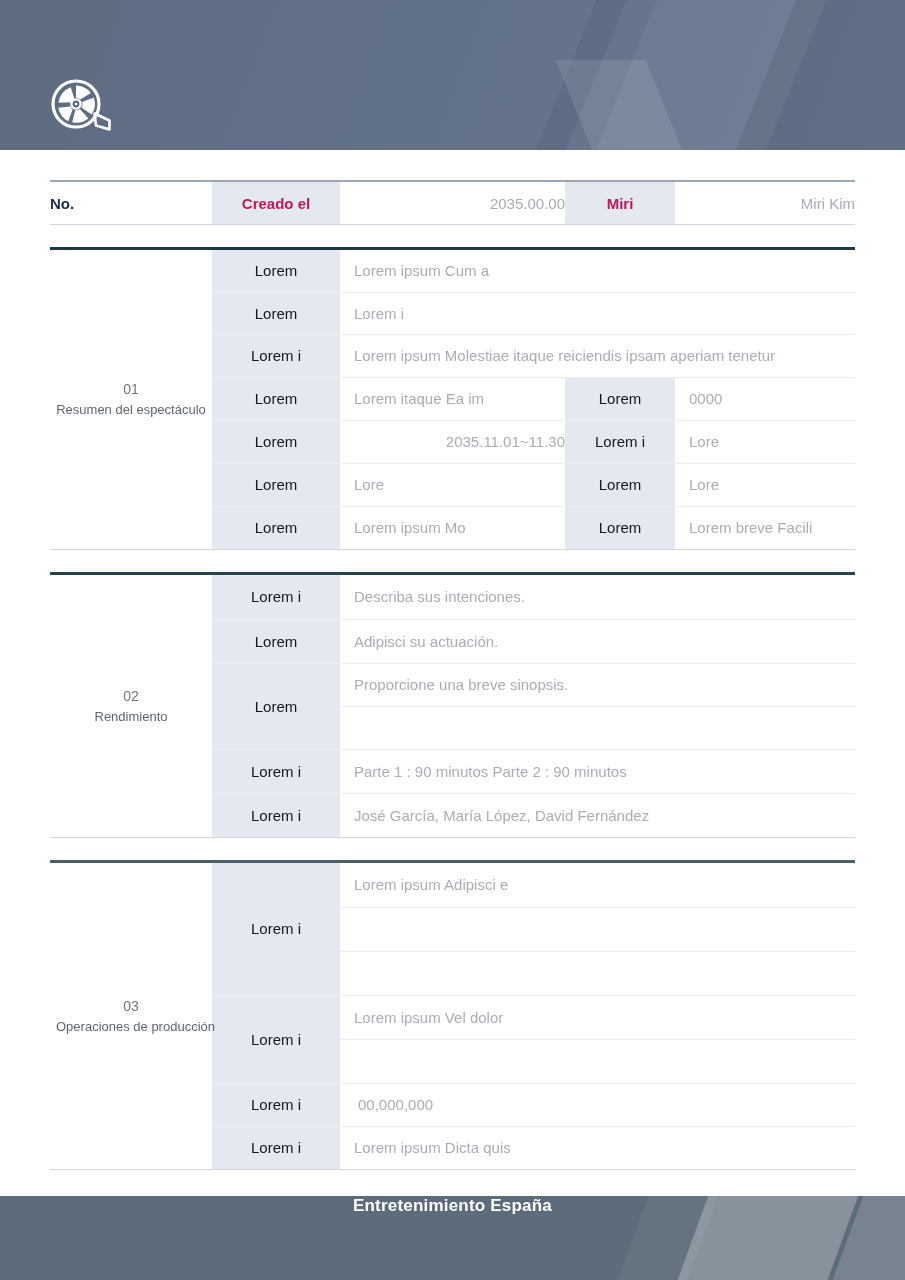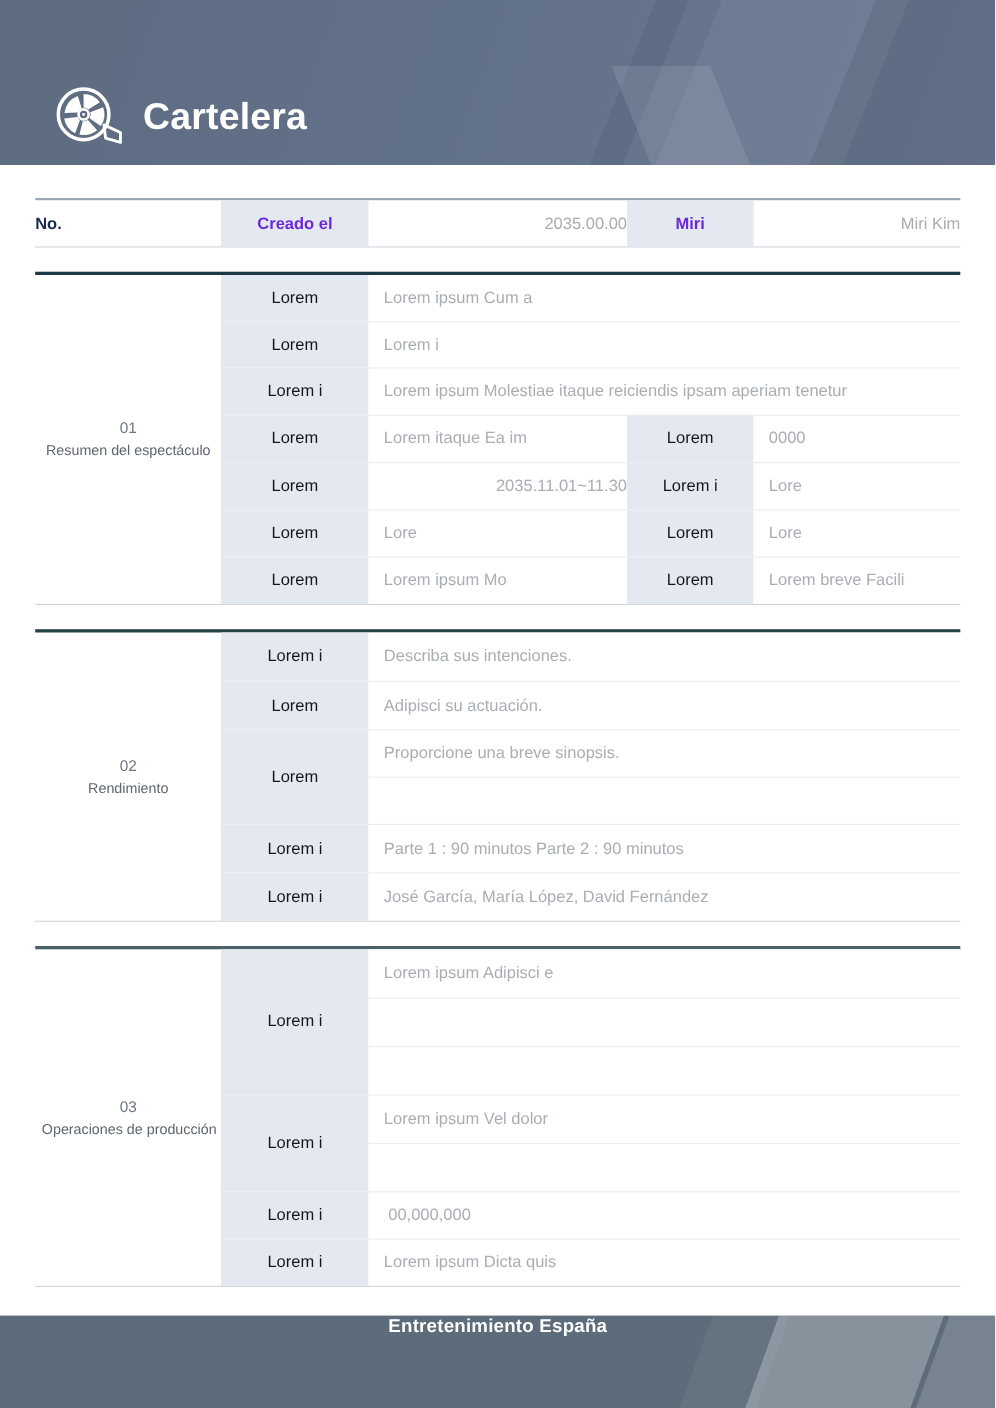--- a/index.html
+++ b/index.html
@@ -64,21 +64,21 @@
     color: #ffffff;
     font-size: 34px;
     font-weight: bold;
     letter-spacing: 0.2px;
     line-height: 1;
   }
 
   
   .body {
     position: relative;
-    padding: 0 32px;
+    padding: 0 50px;
   }
 
   .meta-block { margin-top: 30px; }
   .divider-top {
     height: 2px;
     background: #9aa7b4;
     width: 100%;
   }
   .divider-section {
     height: 3px;
@@ -108,21 +108,21 @@
   .meta-row td { height: 42px; }
   .cell-no {
     color: #1b2b4b;
     font-weight: bold;
     font-size: 16px;
     padding-left: 4px;
   }
   .cell-lbl {
     background: #e4e8f0;
     text-align: center;
-    color: #6d28d9;
+    color: #be185d;
     font-weight: bold;
     font-size: 15px;
   }
   .cell-val {
     color: #a8acb4;
     font-size: 15px;
     padding-left: 14px;
   }
   .cell-val.ctr { text-align: right; padding-left: 0; }
 
@@ -179,21 +179,20 @@
           <circle cx="26" cy="26" r="4.6" stroke="#ffffff" stroke-width="2.4" fill="none"></circle>
           <circle cx="26" cy="26" r="1.3" fill="#ffffff"></circle>
           <path d="M26 7.5 A18.5 18.5 0 0 1 40.8 15 L30.2 21.5 A6.2 6.2 0 0 0 26 19.7 Z" fill="#ffffff"></path>
           <path d="M43.8 19.5 A18.5 18.5 0 0 1 41.6 36.5 L31.4 29.6 A6.2 6.2 0 0 0 32.1 24 Z" fill="#ffffff"></path>
           <path d="M38.3 40.5 A18.5 18.5 0 0 1 22.2 44.2 L25.3 32.1 A6.2 6.2 0 0 0 29.9 31 Z" fill="#ffffff"></path>
           <path d="M18.3 43.2 A18.5 18.5 0 0 1 8.3 29.8 L20.6 28.4 A6.2 6.2 0 0 0 22.6 31.4 Z" fill="#ffffff"></path>
           <path d="M8.5 24.8 A18.5 18.5 0 0 1 20.7 9.2 L24.3 20.4 A6.2 6.2 0 0 0 20.7 24.3 Z" fill="#ffffff"></path>
           <path d="M44.5 35.5 L59.5 42.5 L59.5 51.5 L46 47.5 Z" stroke="#ffffff" stroke-width="2.6" fill="none" stroke-linejoin="round"></path>
         </svg>
       </span>
-      <span class="brand-title">Cartelera</span>
     </div>
   </div>
 
   <div class="body">
 
     <div class="meta-block">
       <div class="divider-top"></div>
       <table class="grid">
         <colgroup>
           <col style="width:162px">

